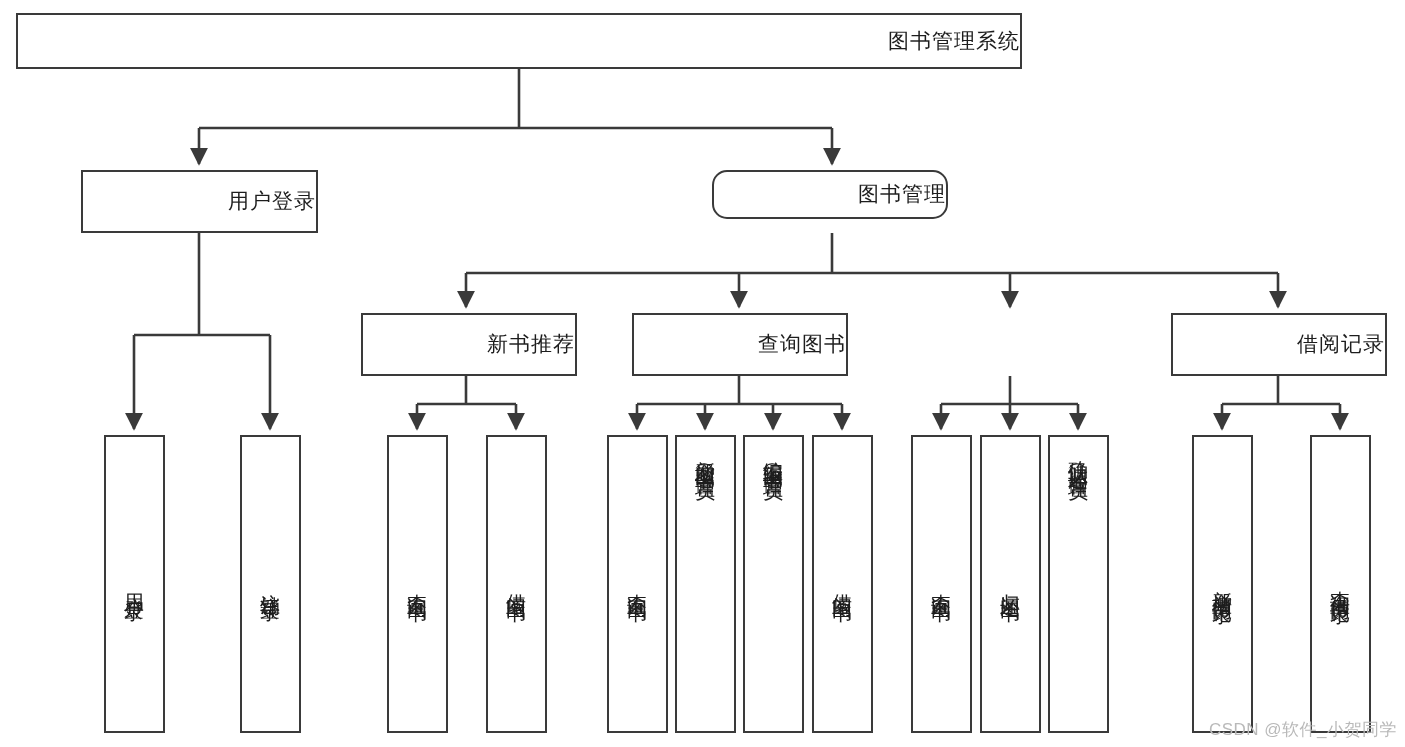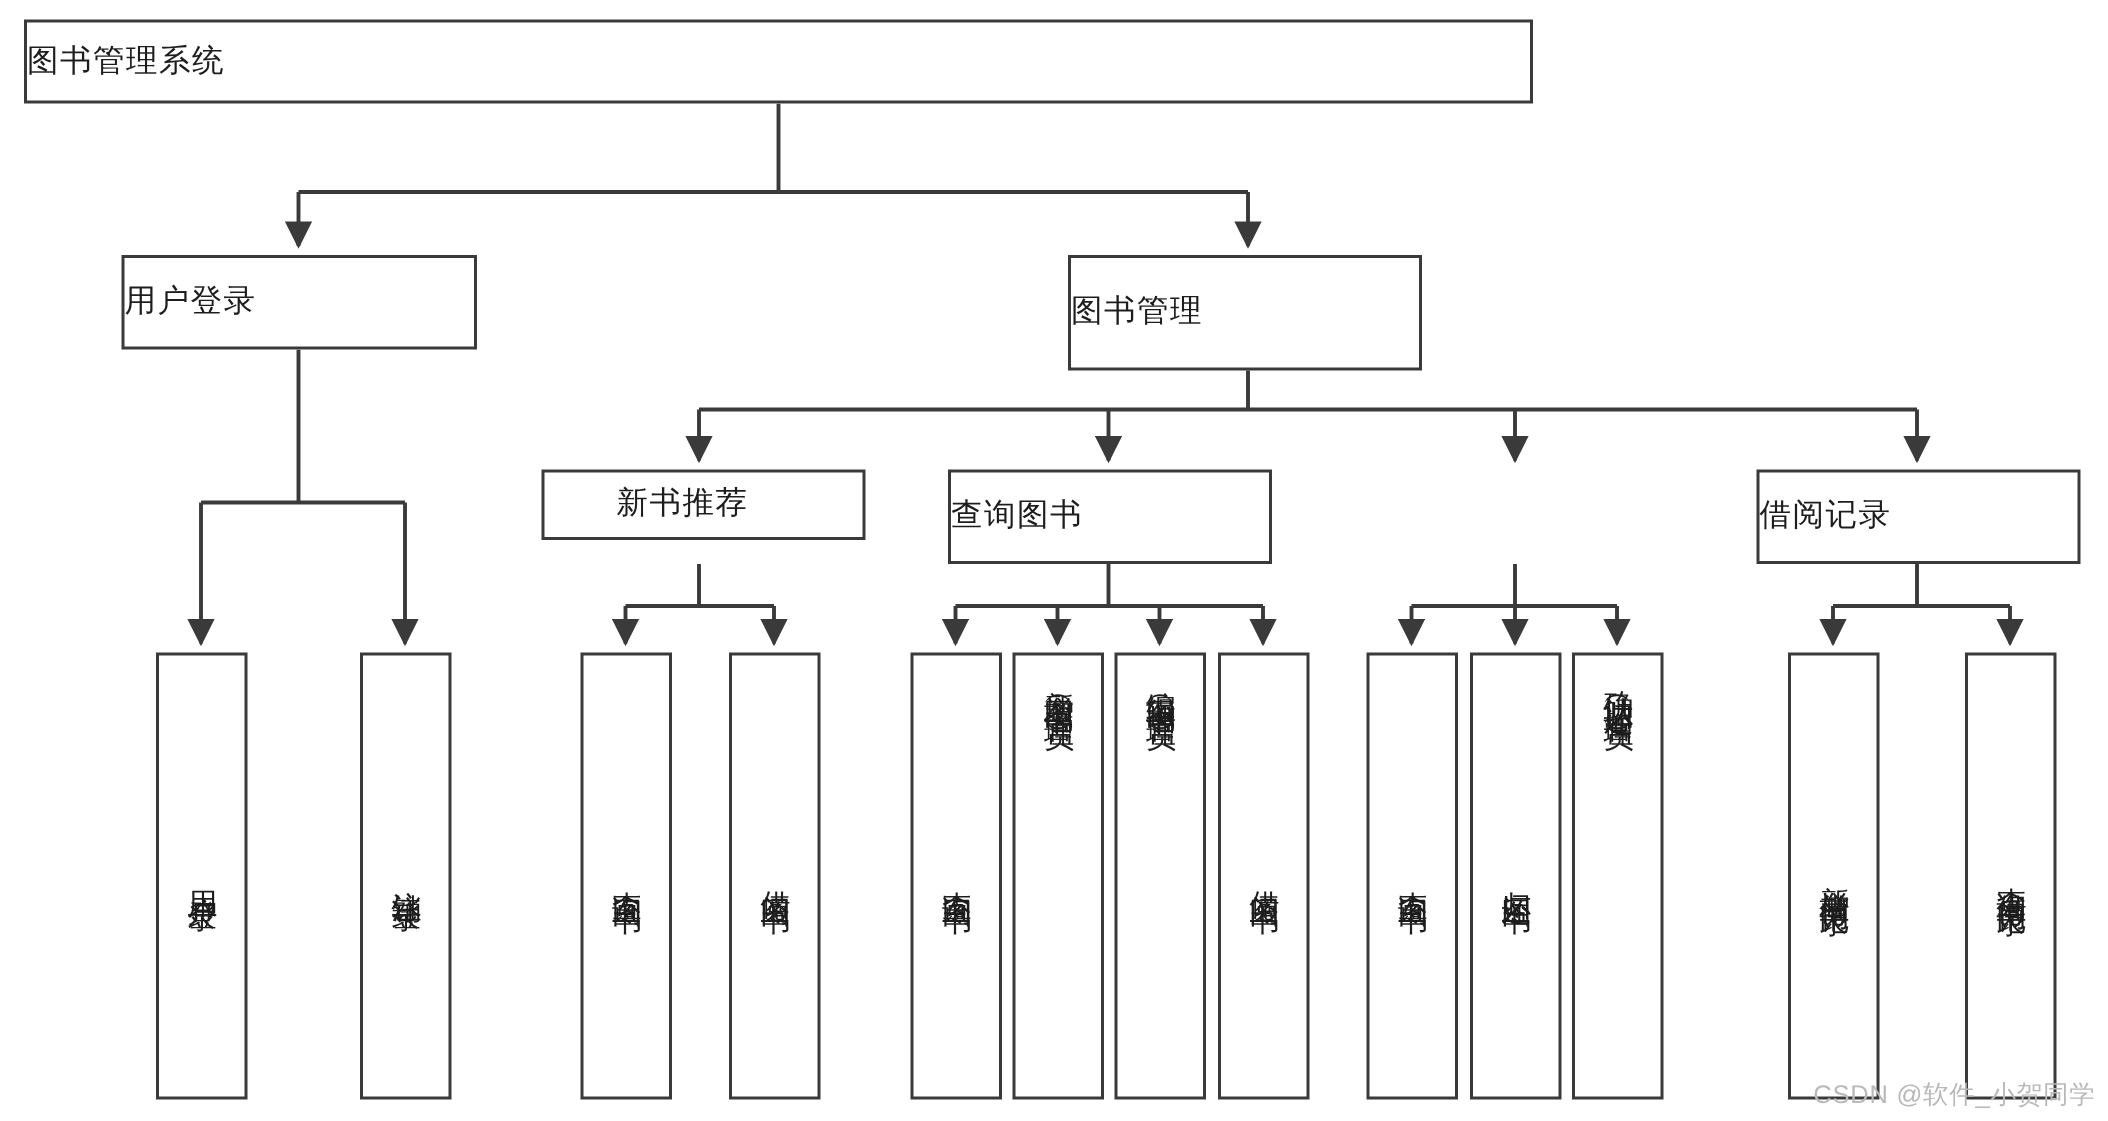--- a/index.html
+++ b/index.html
@@ -26,21 +26,21 @@
     height: 747px;
     pointer-events: none;
   }
   .node {
     position: absolute;
     box-sizing: border-box;
     background: #ffffff;
     border: 2px solid #3a3a3a;
     display: flex;
     align-items: center;
-    justify-content: flex-start;
+    justify-content: flex-end;
     color: #1b1b1b;
     z-index: 2;
   }
   .node .label {
     font-size: 21px;
     line-height: 1.25;
     letter-spacing: 1px;
     white-space: nowrap;
     color: #1d1d1d;
   }
@@ -130,25 +130,25 @@
     </g>
   </svg>
 
   <div class="node" style="left:16px; top:13px; width:1006px; height:56px;">
     <span class="label">图书管理系统</span>
   </div>
 
   <div class="node" style="left:81px; top:170px; width:237px; height:63px;">
     <span class="label">用户登录</span>
   </div>
-  <div class="node" style="left:712px; top:170px; width:236px; height:77px;">
+  <div class="node" style="left:712px; top:170px; width:236px; height:49px;border-radius:15px;">
     <span class="label">图书管理</span>
   </div>
 
-  <div class="node" style="left:361px; top:313px; width:216px; height:47px;padding-left:48px;">
+  <div class="node" style="left:361px; top:313px; width:216px; height:63px;padding-left:48px;">
     <span class="label">新书推荐</span>
   </div>
   <div class="node" style="left:632px; top:313px; width:216px; height:63px;">
     <span class="label">查询图书</span>
   </div>
   <div class="node" style="left:1171px; top:313px; width:216px; height:63px;">
     <span class="label">借阅记录</span>
   </div>
 
   <div class="node leaf center-text" style="left:104px; top:435px; width:61px; height:298px;">

